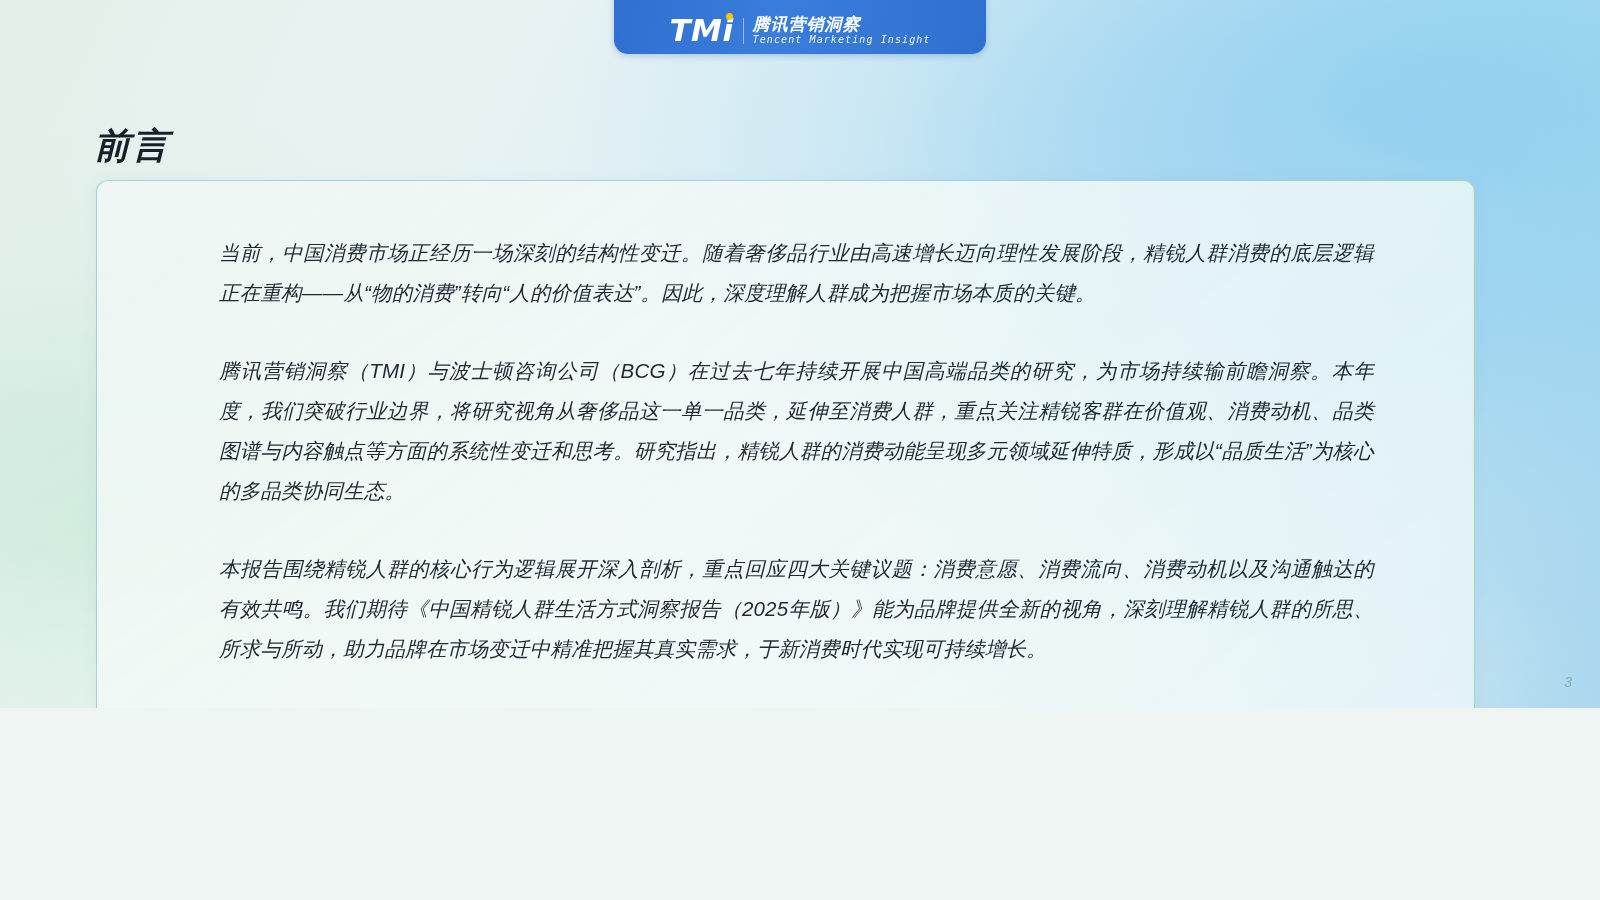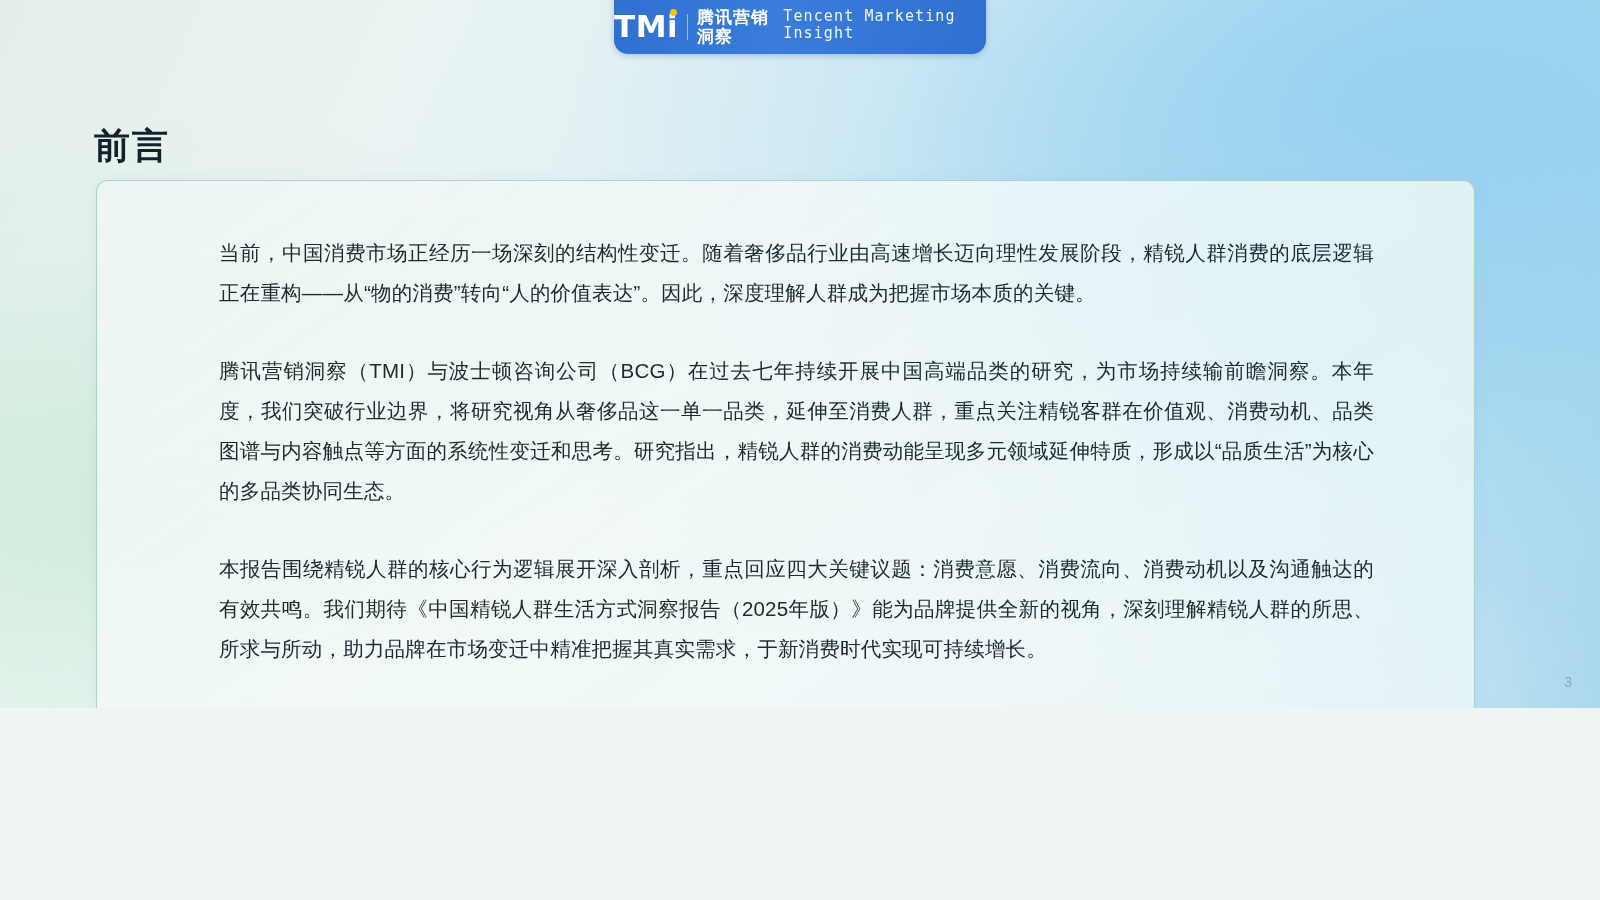--- a/index.html
+++ b/index.html
@@ -18,20 +18,21 @@
   .slide {
     position: relative;
     width: 1600px;
     height: 708px;
     overflow: hidden;
     background:
       radial-gradient(ellipse 1200px 700px at 88% 18%, rgba(120,200,240,0.75) 0%, rgba(140,210,240,0.25) 42%, rgba(255,255,255,0) 70%),
       radial-gradient(ellipse 900px 600px at 8% 78%, rgba(198,232,213,0.9) 0%, rgba(220,240,230,0.35) 50%, rgba(255,255,255,0) 75%),
       radial-gradient(ellipse 1100px 800px at 50% 110%, rgba(225,243,238,0.9) 0%, rgba(255,255,255,0) 70%),
       linear-gradient(115deg, #e4efe9 0%, #e9f3f2 22%, #dfeff5 45%, #cfe7f3 62%, #b9dff1 78%, #a7d6ee 100%);
+    font-style: italic;
   }
 
   
   .swoosh {
     position: absolute;
     pointer-events: none;
   }
   .swoosh-1 {
     left: -180px;
     top: 330px;
@@ -103,32 +104,32 @@
     border-radius: 50%;
     background: #ffc400;
   }
   .logo-divider {
     width: 1px;
     height: 26px;
     background: rgba(255,255,255,0.5);
   }
   .logo-text {
     display: flex;
-    flex-direction: row;
+    flex-direction: column;
     justify-content: center;
     line-height: 1.12;
   }
   .logo-cn {
     font-size: 17px;
     color: #ffffff;
     letter-spacing: 1px;
     font-weight: bold;
   }
   .logo-en {
-    font-size: 15px;
+    font-size: 10px;
     color: rgba(255,255,255,0.92);
     letter-spacing: 1.1px;
     font-family: "DejaVu Sans Mono", monospace;
   }
 
   
   .page-title {
     position: absolute;
     left: 94px;
     top: 80px;

